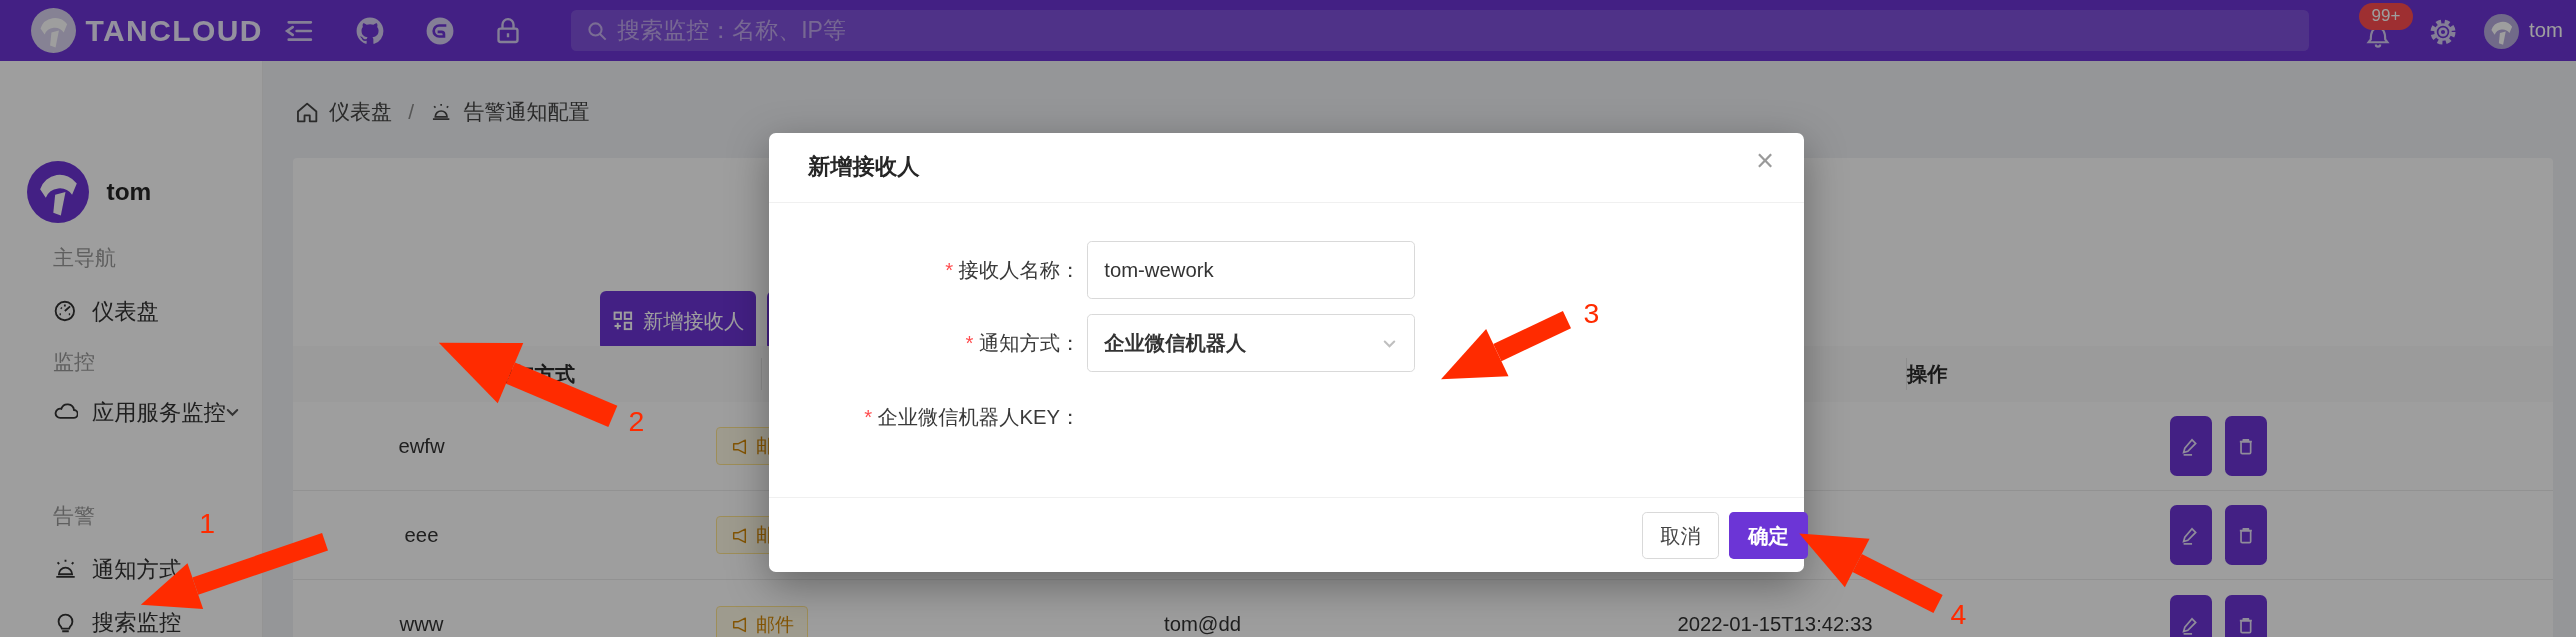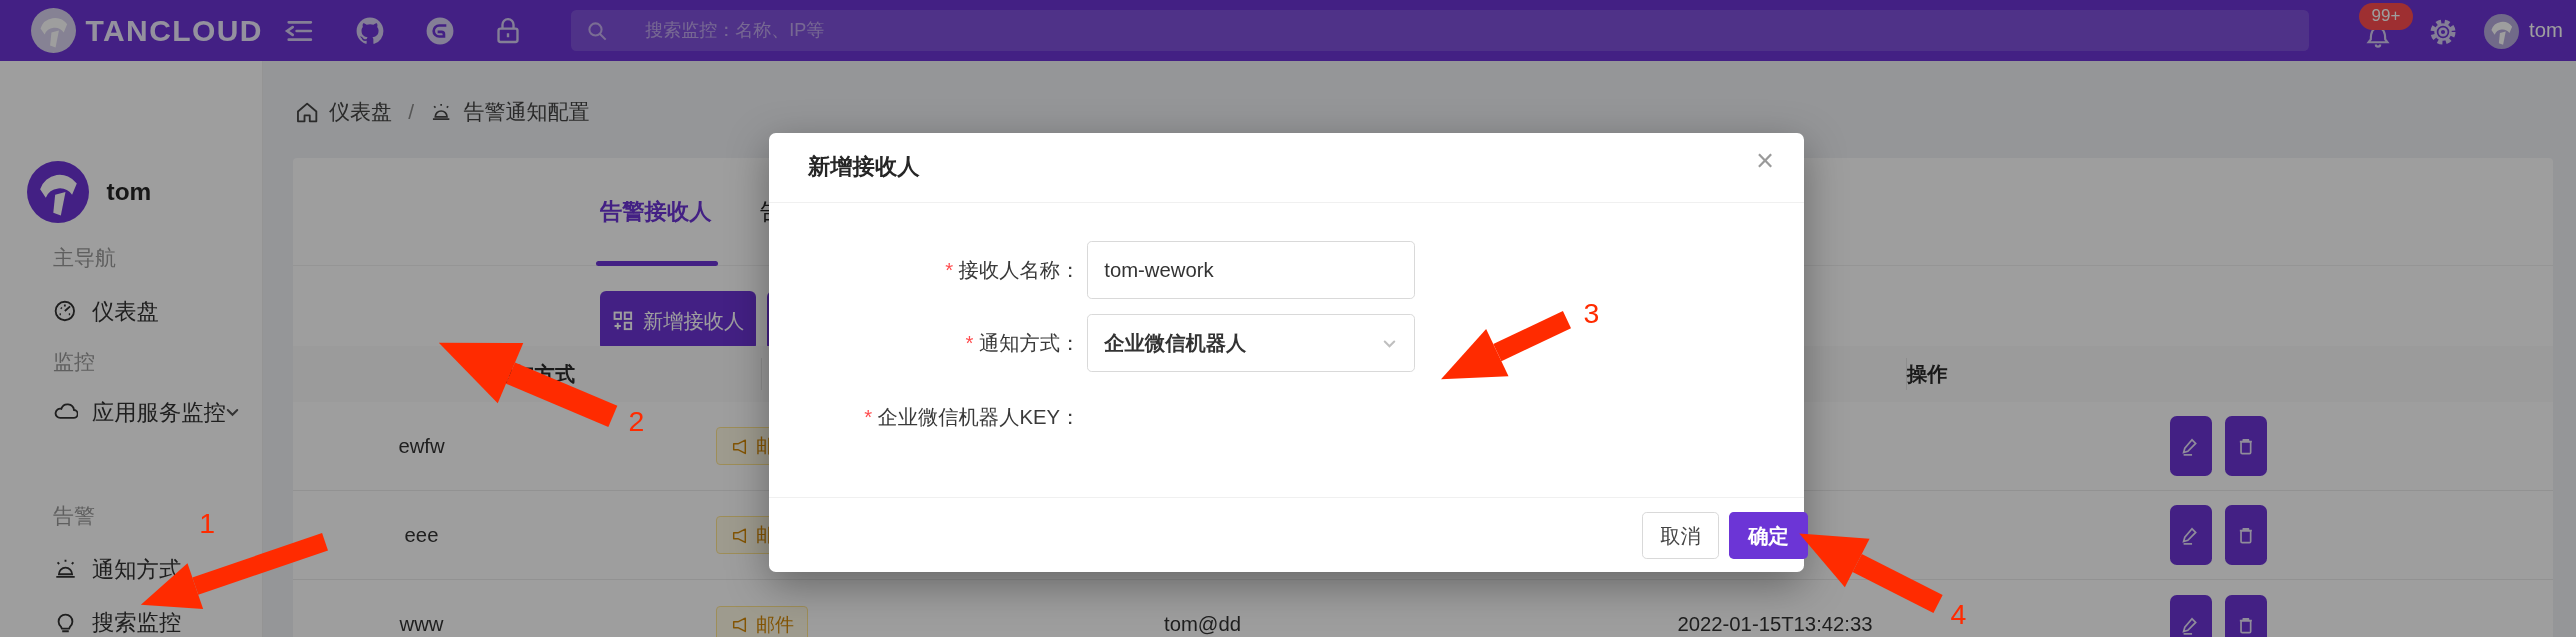--- a/index.html
+++ b/index.html
@@ -10,21 +10,21 @@
   
   .hdr { position:absolute; left:0; top:0; width:2576px; height:61px; background:#6c35d6; }
   .hdr-logo { position:absolute; left:31px; top:0; height:61px; display:flex; align-items:center; gap:9.5px; }
   .logo-circle { width:45px; height:45px; }
   .brand { color:#efeaff; font-size:30px; font-weight:700; letter-spacing:1.4px; }
   .hdr-ic { position:absolute; top:15.6px; width:30px; height:30px; color:#d6cdf2; cursor:pointer; }
   .hdr-search { position:absolute; left:571px; top:10.2px; width:1738px; height:41px;
     background:rgba(255,255,255,.14); border-radius:5.4px; display:flex; align-items:center; padding:0 15px; gap:9.5px; }
   .hdr-search svg { width:21.7px; height:21.7px; color:rgba(255,255,255,.55); flex:none; }
   .hdr-search input { background:transparent; border:none; outline:none; width:100%;
-    font-size:18px; color:#fff; font-family:inherit;margin-left:28px; }
+    font-size:23px; color:#fff; font-family:inherit; }
   .hdr-search input::placeholder { color:rgba(255,255,255,.5); }
   .badge { position:absolute; left:2359px; top:2.7px; width:54px; height:27px; background:#ff4d4f;
     border-radius:13.5px; color:#fff; font-size:17px; display:flex; align-items:center; justify-content:center; }
   .hdr-avatar { position:absolute; left:2484px; top:13.5px; width:35px; height:35px; }
   .hdr-user { position:absolute; left:2529px; top:0; height:61px; display:flex; align-items:center;
     color:#fff; font-size:20.3px; }
 
   
   .side { position:absolute; left:0; top:61px; width:263px; height:577px; background:#fff;
     border-right:1.4px solid #efefef; }
@@ -285,25 +285,20 @@
       </svg>
     <span>仪表盘</span>
     <span class="sep">/</span>
     <svg viewBox="0 0 38 38">
         <use href="#g-alert"></use>
       </svg>
     <span>告警通知配置</span>
   </div>
 
   <div class="card">
-    <div class="tabs">
-      <div class="tab t1 active">告警接收人</div>
-      <div class="tab t2">告警通知策略</div>
-      <div class="inkbar"></div>
-    </div>
 
     <button class="btn-add">
       <svg viewBox="0 0 34 34">
           <use href="#g-addgrid"></use>
         </svg>
       <span>新增接收人</span>
     </button>
     <button class="btn-sync">
       <svg viewBox="0 0 36 36">
           <use href="#g-sync"></use>

